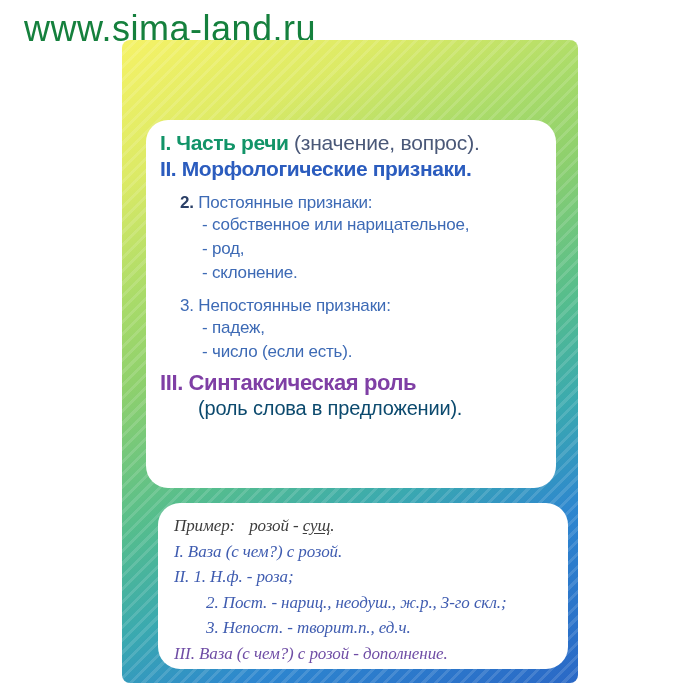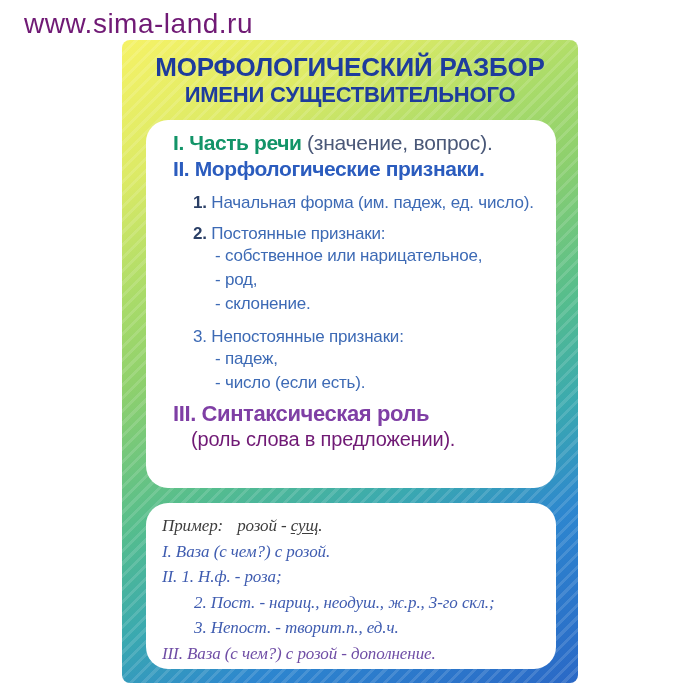--- a/index.html
+++ b/index.html
@@ -3,46 +3,46 @@
 <meta charset="utf-8">
 <style>
   html,body{margin:0;padding:0;}
   body{
     width:700px;height:700px;position:relative;overflow:hidden;
     background:#ffffff;
     font-family:"Liberation Sans", sans-serif;
   }
   .watermark{
     position:absolute;left:24px;top:8px;
-    font-size:28px;color:#701a75;letter-spacing:.5px;
+    font-size:36px;color:#15803d;letter-spacing:.5px;
     font-family:"Liberation Sans", sans-serif;
   }
   .card{
     position:absolute;left:122px;top:40px;width:456px;height:643px;
     border-radius:8px;
     background:
       repeating-linear-gradient(135deg, rgba(255,255,255,.13) 0 3px, rgba(255,255,255,0) 3px 9px),
       linear-gradient(152deg, #f5f266 0%, #dcea66 16%, #a9db69 30%, #8ed06d 40%, #55bd8d 56%, #3aa9b0 68%, #2d86cf 80%, #2a68c6 100%);
   }
   .title{position:absolute;top:12px;left:0;width:100%;text-align:center;color:#1e3c9c;font-weight:700;}
   .title-l1{font-size:26px;line-height:30px;letter-spacing:-.2px;}
   .title-l2{font-size:22px;line-height:26px;letter-spacing:-.2px;}
   .panel{position:absolute;background:#ffffff;border-radius:22px;}
   .panel-main{left:24px;top:80px;width:410px;height:368px;padding:0;}
-  .panel-main .inner{padding:10px 6px 0 27px;}
-  .panel-example{left:24px;top:463px;width:410px;height:166px;}
+  .panel-main .inner{padding:10px 6px 0 14px;}
+  .panel-example{left:36px;top:463px;width:410px;height:166px;}
   .panel-example .inner{padding:10px 6px 0 16px;}
 
   .row{white-space:nowrap;}
   .h-row{font-size:21px;line-height:26px;font-weight:700;letter-spacing:-.4px;}
   .h-green{color:#129468;}
   .h-blue{color:#2b5cbe;margin-top:0;}
   .h-purple{color:#7f3fa5;font-size:22px;margin-top:6px;line-height:26px;}
   .h-note{font-weight:400;color:#4a5878;letter-spacing:-.2px;}
-  .h-purple-note{color:#701a75;font-size:20px;font-weight:400;margin-left:18px;line-height:25px;letter-spacing:-.2px;}
+  .h-purple-note{color:#0c4a6e;font-size:20px;font-weight:400;margin-left:38px;line-height:25px;letter-spacing:-.2px;}
   .item{margin-left:20px;margin-top:10px;font-size:17px;line-height:21px;color:#3d6ab5;letter-spacing:-.2px;}
   .num-bold{font-weight:700;color:#2a3f66;}
   .num-plain{color:#3d6ab5;}
   .sub{margin-left:42px;font-size:17px;line-height:24px;color:#3d6ab5;letter-spacing:-.2px;}
 
   .ex-line{
     font-family:"Liberation Serif", serif;font-style:italic;
     font-size:17px;line-height:25.5px;white-space:nowrap;letter-spacing:-.1px;
   }
   .ex-dark{color:#3d3d3d;}
@@ -52,39 +52,31 @@
   .ex-label{margin-right:14px;}
   .u{text-decoration:underline;text-underline-offset:2px;}
 </style>
 </head>
 <body>
 
 <div class="watermark">www.sima-land.ru</div>
 
 <div class="card">
 
-  <div class="title">
-    <div class="title-l1">МОРФОЛОГИЧЕСКИЙ РАЗБОР</div>
-    <div class="title-l2">ИМЕНИ СУЩЕСТВИТЕЛЬНОГО</div>
-  </div>
 
   <div class="panel panel-main">
     <div class="inner">
 
       <div class="row h-row">
         <span class="h-green">I. Часть речи</span>
         <span class="h-note">(значение, вопрос).</span>
       </div>
 
       <div class="row h-row h-blue">II. Морфологические признаки.</div>
 
-      <div class="row item">
-        <span class="num-bold">1.</span>
-        <span>Начальная форма (им. падеж, ед. число).</span>
-      </div>
 
       <div class="row item">
         <span class="num-bold">2.</span>
         <span>Постоянные признаки:</span>
       </div>
       <div class="row sub">- собственное или нарицательное,</div>
       <div class="row sub">- род,</div>
       <div class="row sub">- склонение.</div>
 
       <div class="row item">

